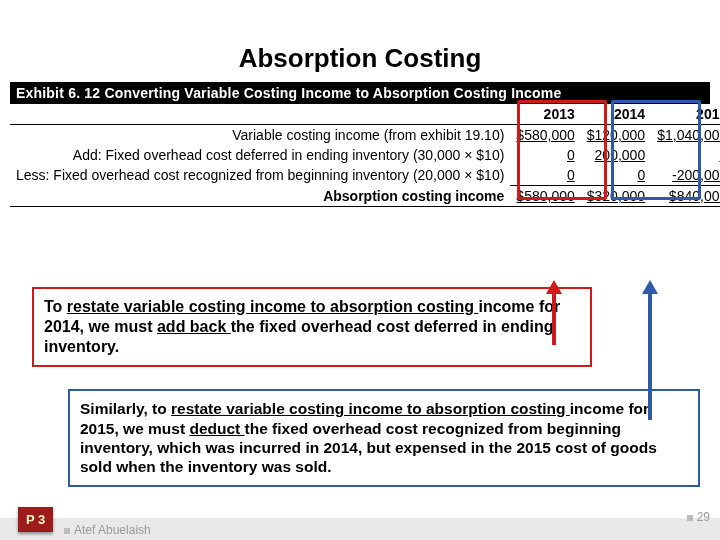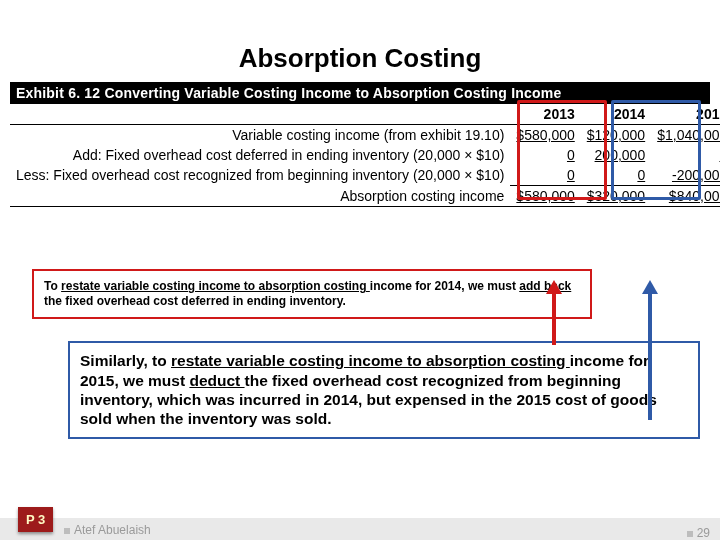--- a/index.html
+++ b/index.html
@@ -42,21 +42,21 @@
   }
   table.ex thead th {
     border-bottom: 1.5px solid #000;
     font-weight: bold;
     text-align: right;
   }
   table.ex th.lbl { text-align: left; }
   table.ex td.lbl { text-align: right; }
   table.ex td.val { text-align: right; text-decoration: underline; }
   tr.lastrow td { border-top: 1.5px solid #000; border-bottom: 1.5px solid #000; }
-  tr.lastrow td.lbl { border-top: none; border-bottom: 1.5px solid #000; }
+  tr.lastrow td.lbl { border-top: none; border-bottom: 1.5px solid #000; font-weight: bold; }
   .col-year { width: 90px; }
   .col-label { width: auto; }
 
   
   .hi-box {
     position: absolute;
     border: 3px solid;
     border-radius: 2px;
     pointer-events: none;
   }
@@ -73,24 +73,24 @@
     border-right: 8px solid transparent;
     border-bottom: 14px solid currentColor;
   }
   .arrow-red  { color:#d01919; left:546px; top:280px; height:65px; width:16px; }
   .arrow-blue { color:#2f5aa7; left:642px; top:280px; height:140px; width:16px; }
 
   
   .callout {
     border: 2px solid;
     padding: 8px 10px;
-    font-size: 12px;
+    font-size: 16px;
     font-weight: bold;
     line-height: 1.25;
-    margin-top: 62px;
+    margin-top: 80px;
     width: 560px;
   }
   .callout .u { text-decoration: underline; }
   .callout-red { border-color: #d01919; margin-left: 22px; }
   .callout-blue {
     border-color: #2f5aa7;
     font-size: 15.5px;
     width: 632px;
     margin-top: 22px;
     margin-left: 58px;
@@ -109,21 +109,21 @@
     position: absolute;
     left: 18px; bottom: 8px;
     background: #9d1b1b;
     color: #fef9c3;
     font-weight: bold;
     font-size: 13px;
     padding: 5px 8px;
     box-shadow: 0 2px 3px rgba(0,0,0,.4);
   }
   .footer .author { position: absolute; left: 64px; bottom: 3px; }
-  .footer .pageno { position: absolute; right: 10px; bottom: 0; }
+  .footer .pageno { position: absolute; right: 10px; bottom: 16px; }
   .dot {
     display: inline-block; width: 6px; height: 6px; background: #bdbdbd;
     margin-right: 4px; vertical-align: middle;
   }
 </style>
 </head>
 <body>
 
 <div class="slide">
   <div class="title">
@@ -149,21 +149,21 @@
         </tr>
       </thead>
       <tbody>
         <tr>
           <td class="lbl">Variable costing income (from exhibit 19.10)</td>
           <td class="val">$580,000</td>
           <td class="val">$120,000</td>
           <td class="val">$1,040,000</td>
         </tr>
         <tr>
-          <td class="lbl">Add: Fixed overhead cost deferred in ending inventory (20,000 × $10)</td>
+          <td class="lbl">Add: Fixed overhead cost deferred in ending inventory (30,000 × $10)</td>
           <td class="val">0</td>
           <td class="val">200,000</td>
           <td class="val">0</td>
         </tr>
         <tr>
           <td class="lbl">Less: Fixed overhead cost recognized from beginning inventory (20,000 × $10)</td>
           <td class="val">0</td>
           <td class="val">0</td>
           <td class="val">-200,000</td>
         </tr>

